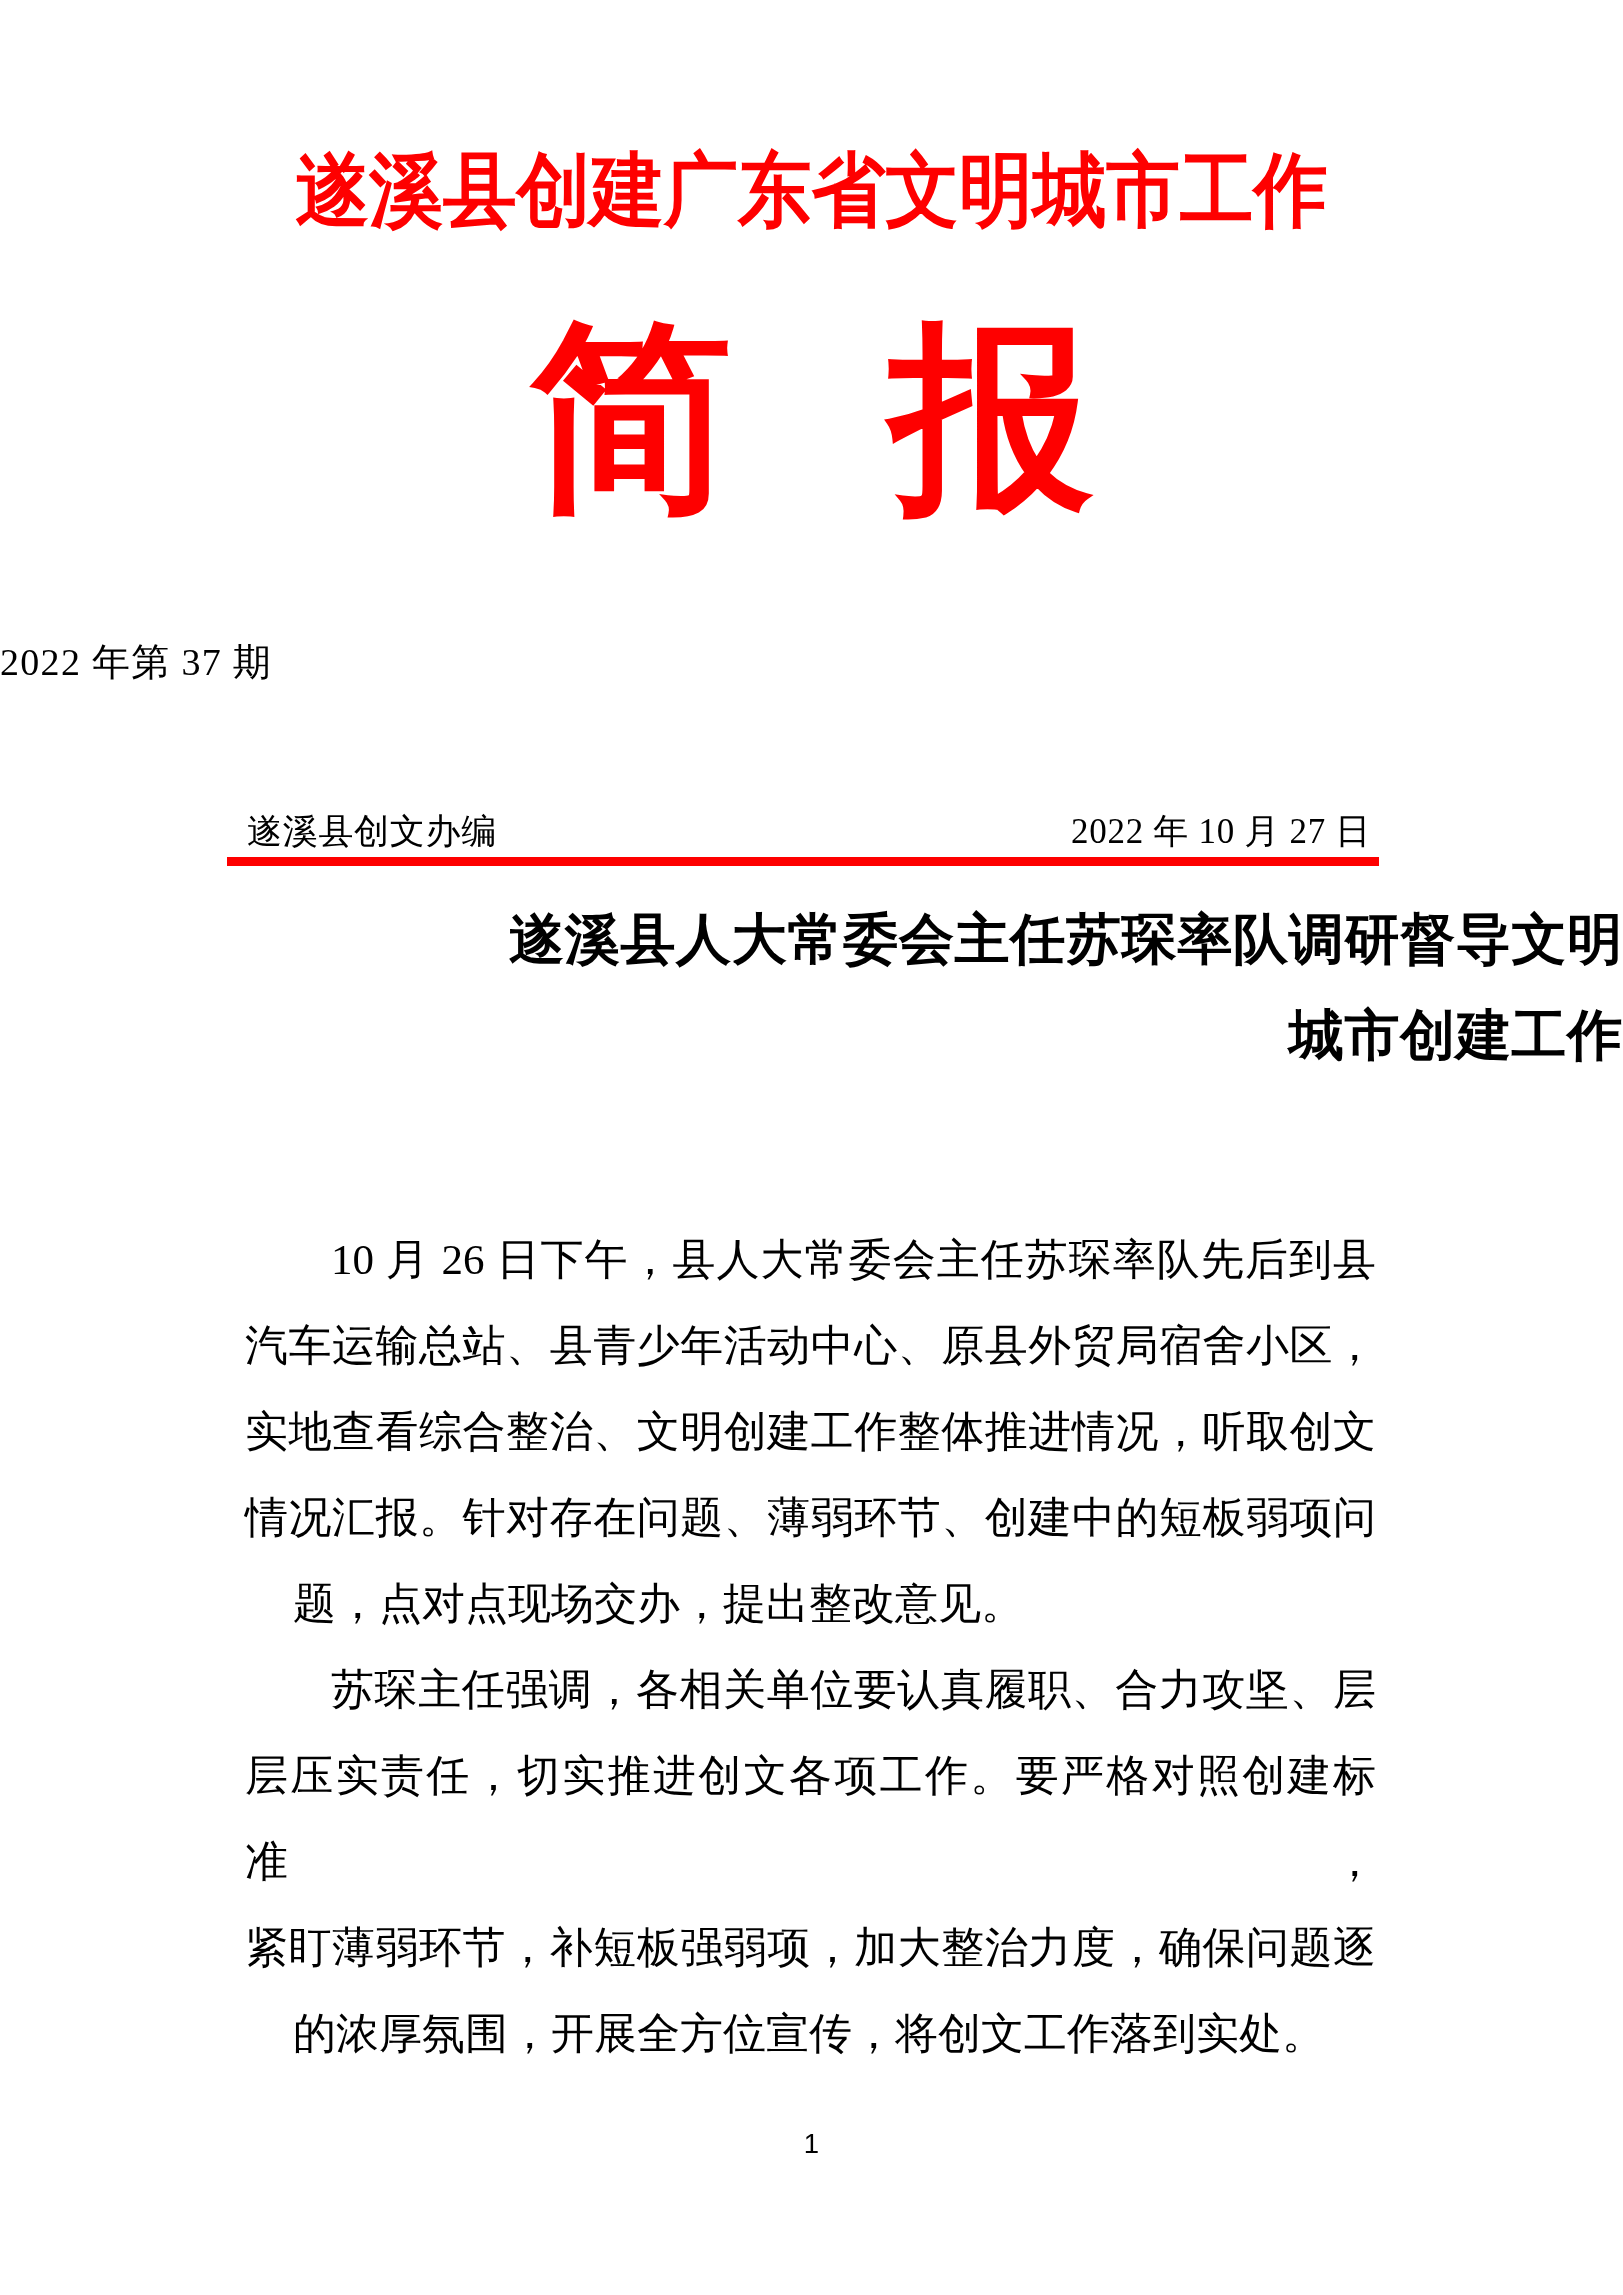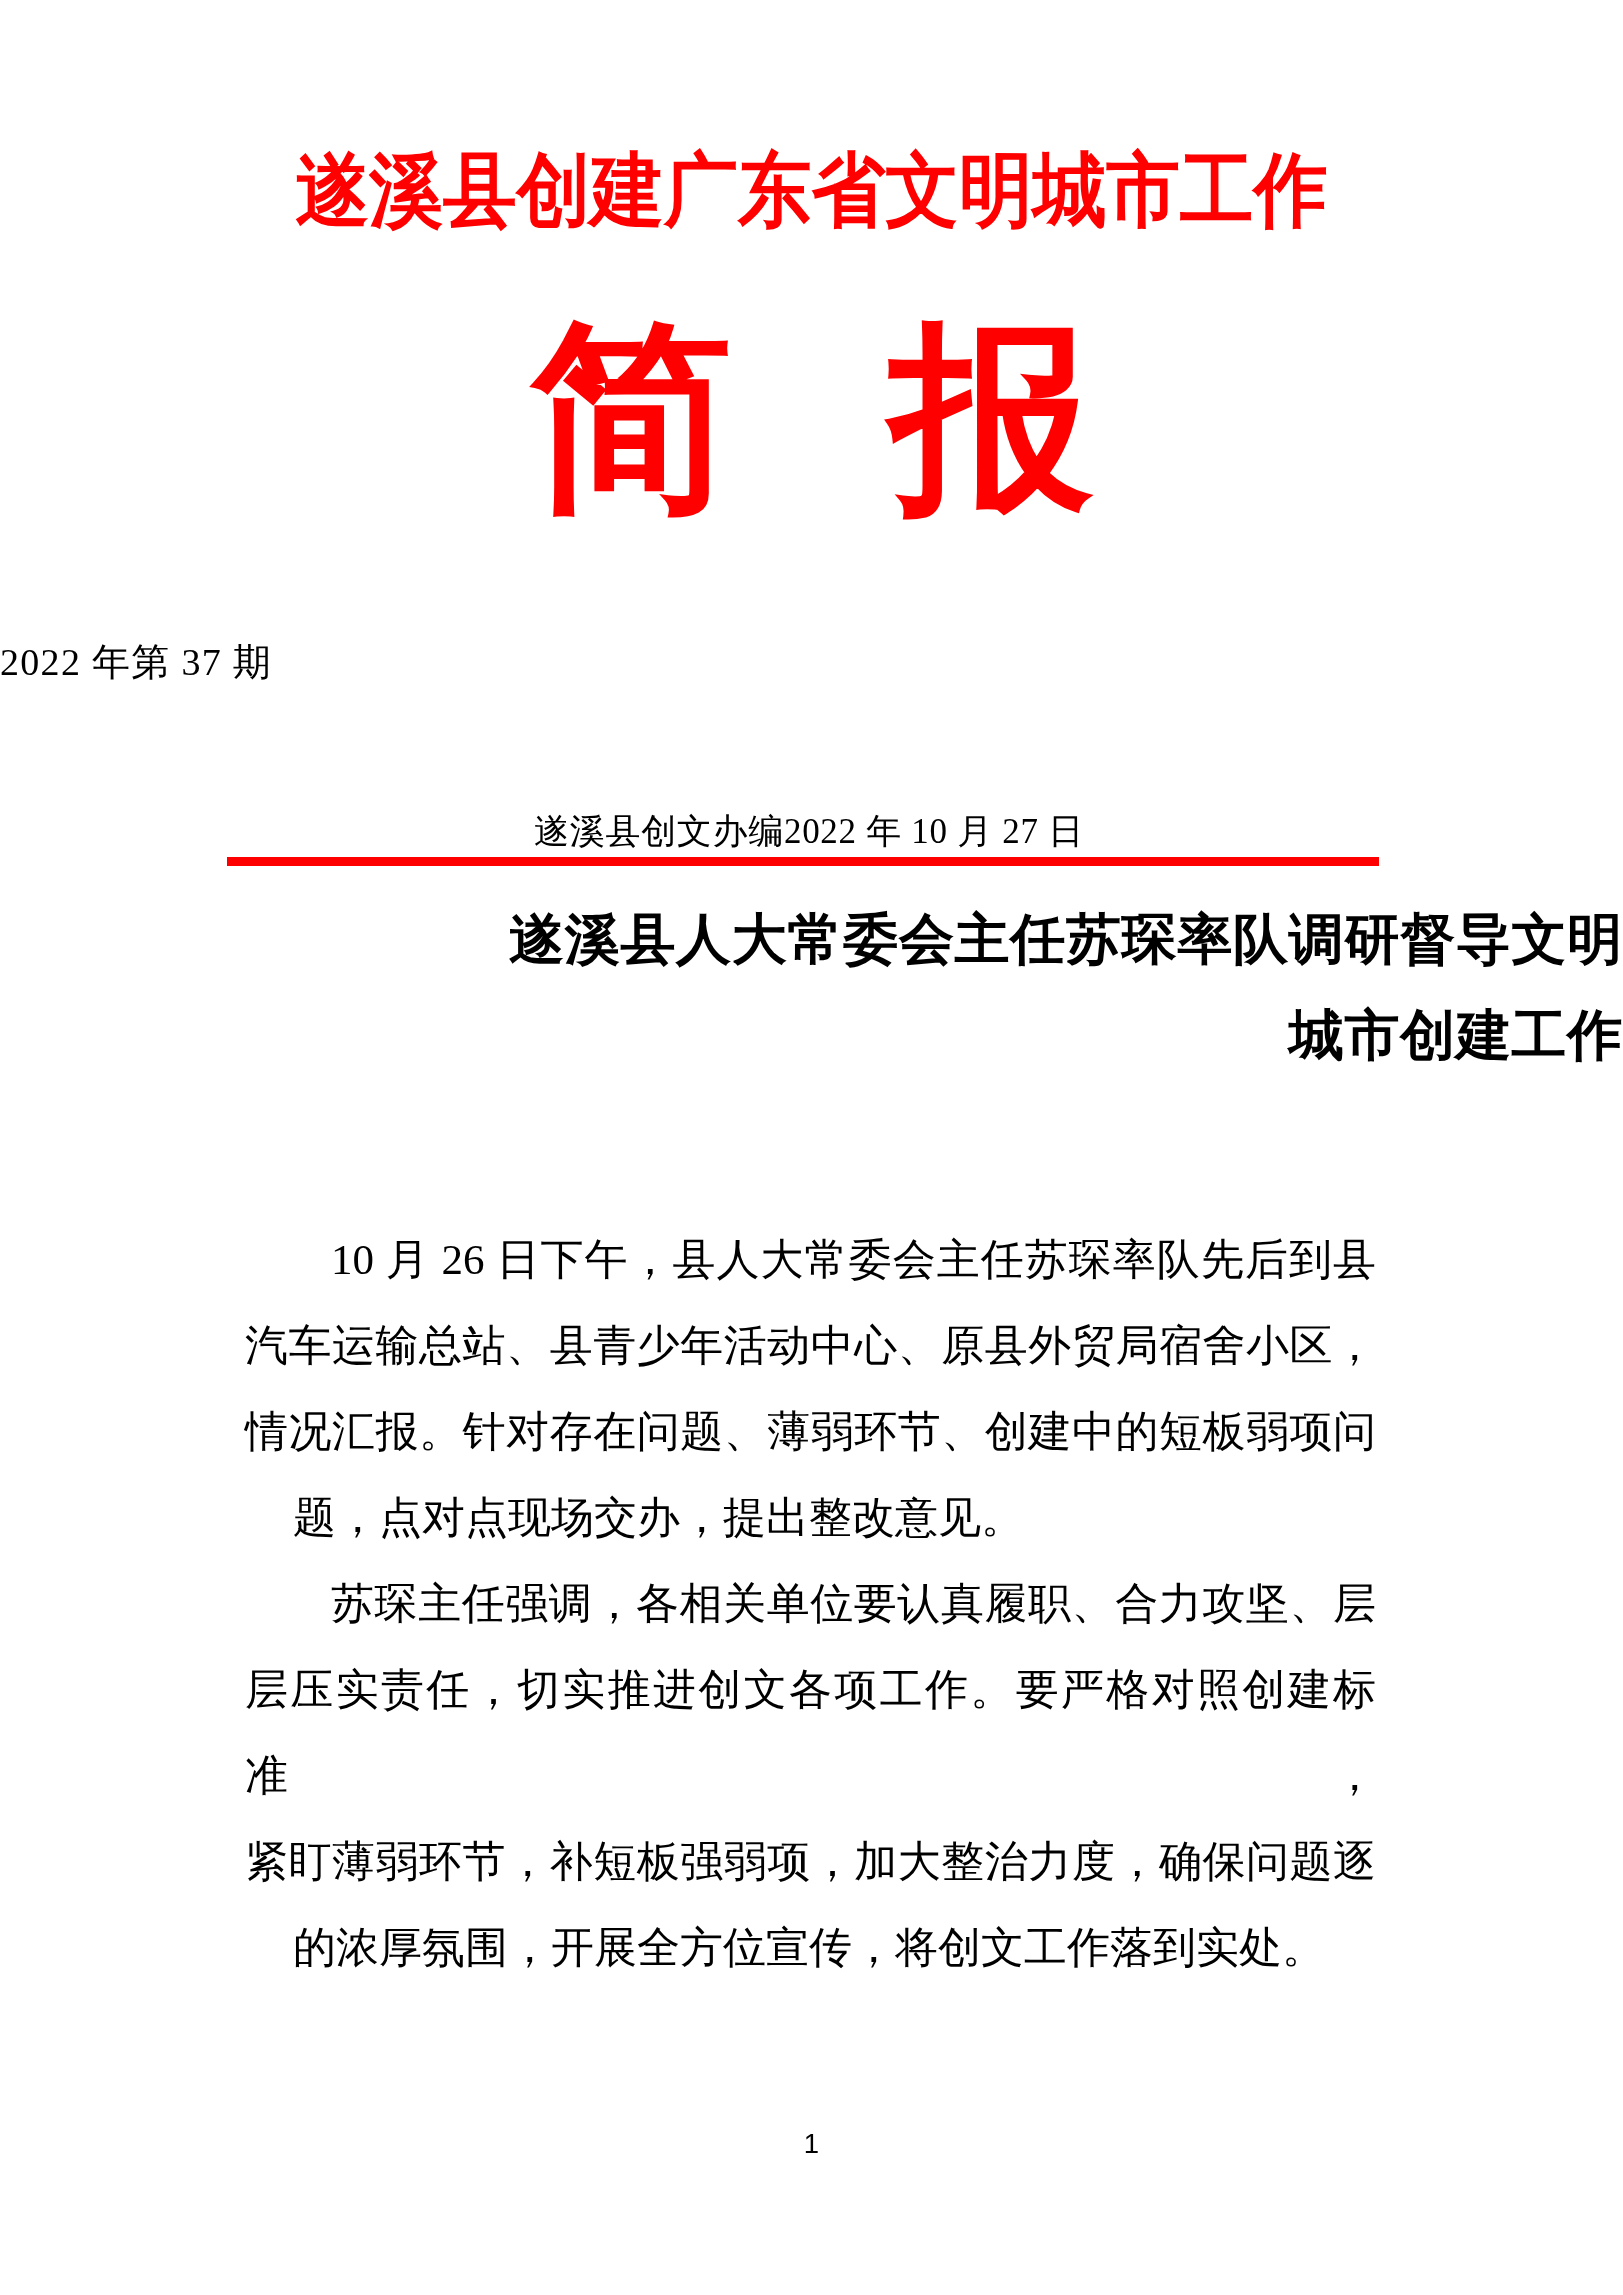--- a/index.html
+++ b/index.html
@@ -60,21 +60,21 @@
     color: #000000;
   }
 
   
   .meta-row {
     position: absolute;
     top: 811px;
     left: 247px;
     width: 1124px;
     display: flex;
-    justify-content: center;
+    justify-content: space-between;
     font-size: 35px;
     line-height: 41px;
     letter-spacing: 0.7px;
     color: #000000;
   }
 
   
   .red-rule {
     position: absolute;
     top: 857px;
@@ -158,20 +158,21 @@
   <div class="red-rule"></div>
 
   <h2 class="article-title">
     <div>遂溪县人大常委会主任苏琛率队调研督导文明</div>
     <div>城市创建工作</div>
   </h2>
 
   <div class="body-text">
     <div class="body-line indent">10 月 26 日下午，县人大常委会主任苏琛率队先后到县</div>
     <div class="body-line">汽车运输总站、县青少年活动中心、原县外贸局宿舍小区，</div>
+    <div class="body-line">实地查看综合整治、文明创建工作整体推进情况，听取创文</div>
     <div class="body-line">情况汇报。针对存在问题、薄弱环节、创建中的短板弱项问</div>
     <div class="body-line para-end">题，点对点现场交办，提出整改意见。</div>
     <div class="body-line indent">苏琛主任强调，各相关单位要认真履职、合力攻坚、层</div>
     <div class="body-line">层压实责任，切实推进创文各项工作。要严格对照创建标准，</div>
     <div class="body-line">紧盯薄弱环节，补短板强弱项，加大整治力度，确保问题逐</div>
     <div class="body-line para-end">的浓厚氛围，开展全方位宣传，将创文工作落到实处。</div>
   </div>
 
   <div class="page-number">1</div>
 

